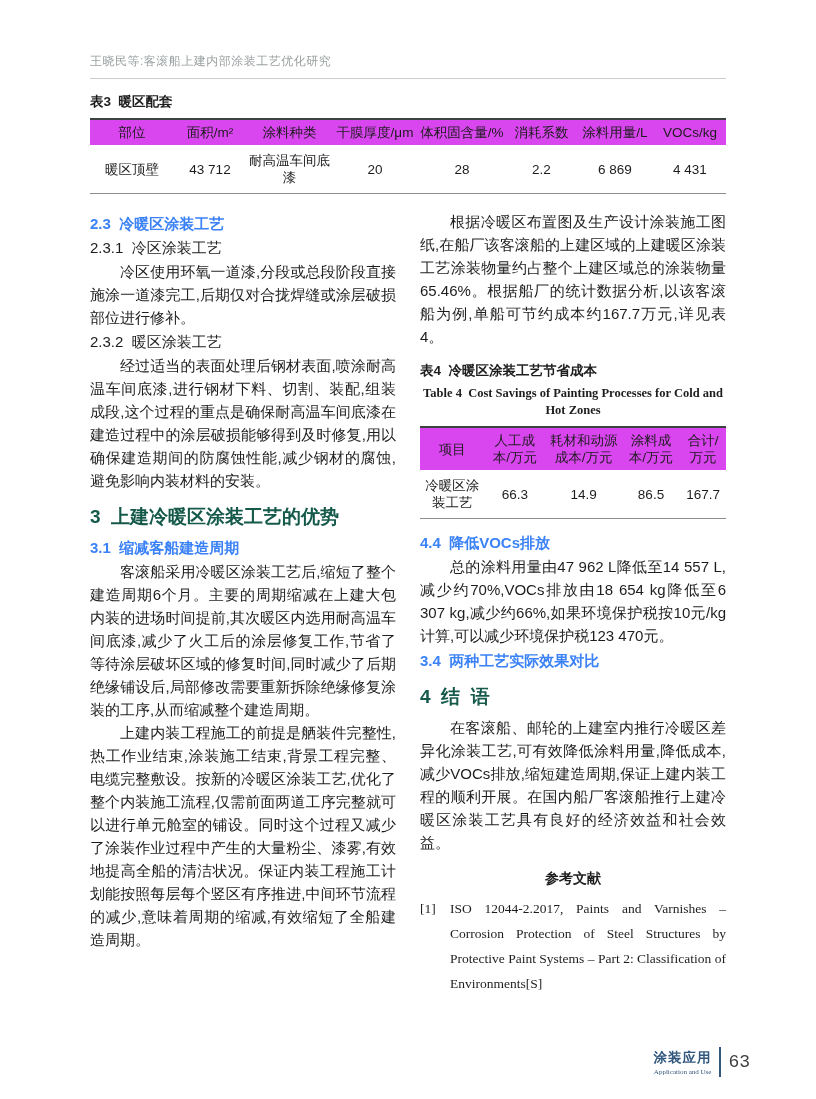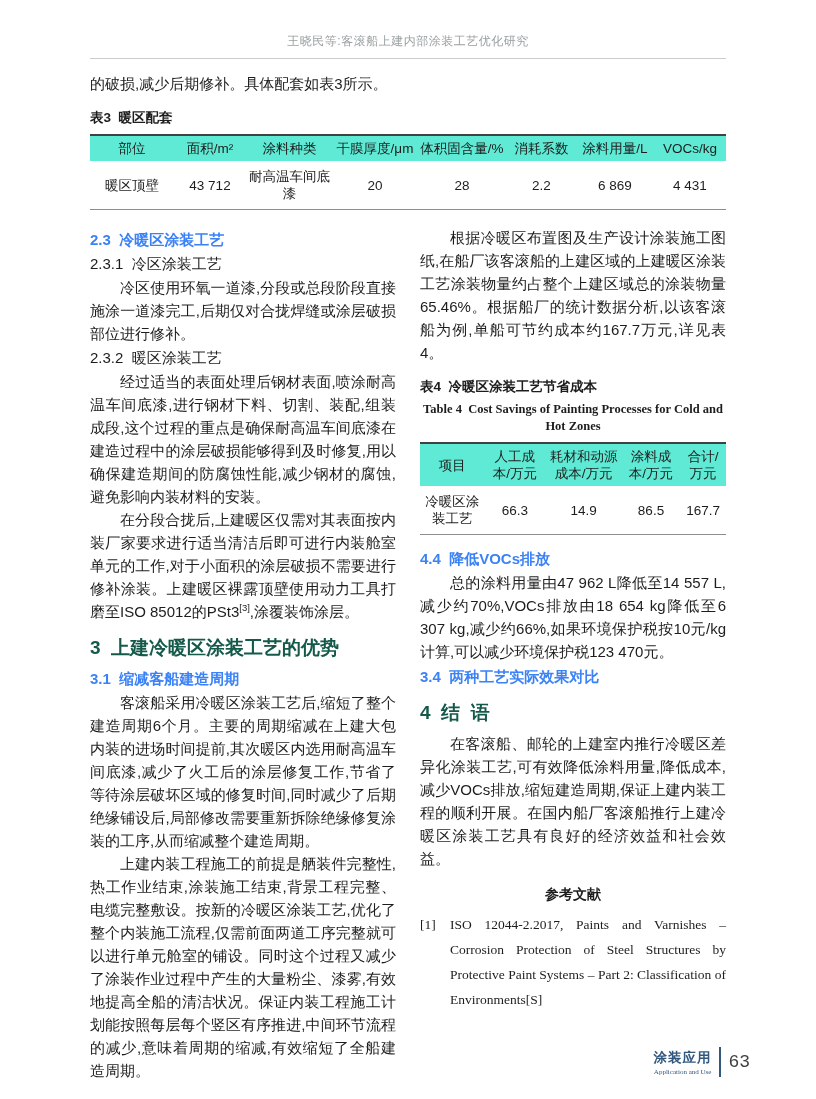--- a/index.html
+++ b/index.html
@@ -10,22 +10,22 @@
     margin:0 auto;
     background:#ffffff;
     overflow:hidden;
     font-family:"Liberation Sans","DejaVu Sans",sans-serif;
     color:#1d1d1d;
   }
   .content { padding:0 90px; }
 
   
   .running-head {
-    padding-top:33px;
-    text-align:center;
+    padding-top:53px;
+    text-align:left;
     font-size:12px;
     color:#9aa0a0;
     letter-spacing:0.5px;
   }
   .head-rule {
     margin-top:8px;
     border-bottom:1px solid #c9cdcd;
   }
 
   
@@ -47,21 +47,21 @@
 
   
   table.datatable {
     width:100%; border-collapse:collapse; table-layout:fixed;
     margin-top:7px;
     border-top:2px solid #3c4340;
     border-bottom:1.5px solid #8a8f8d;
     font-size:13.5px;
   }
   table.datatable th {
-    background:#5eead4;
+    background:#d946ef;
     font-weight:normal;
     padding:4px 2px;
     line-height:17px;
     text-align:center;
   }
   table.datatable td {
     padding:7px 2px;
     line-height:17px;
     text-align:center;
     background:#ffffff;
@@ -112,21 +112,20 @@
 </style>
 </head>
 <body>
 
 <div class="page">
   <div class="content">
 
     <div class="running-head">王晓民等:客滚船上建内部涂装工艺优化研究</div>
     <div class="head-rule"></div>
 
-    <p class="bodytext intro">的破损,减少后期修补。具体配套如表3所示。</p>
 
     <div class="cap-zh">表3  暖区配套</div>
     <table class="datatable">
       <colgroup>
         <col style="width:14%">
           <col style="width:12%">
           <col style="width:14.5%">
           <col style="width:14%">
         <col style="width:15%">
           <col style="width:11.5%">
@@ -158,21 +157,20 @@
       </table>
 
     <div class="columns">
 
       <div class="col">
         <div class="h-green-sm">2.3  冷暖区涂装工艺</div>
         <div class="h-plain">2.3.1  冷区涂装工艺</div>
         <p class="bodytext para">冷区使用环氧一道漆,分段或总段阶段直接施涂一道漆完工,后期仅对合拢焊缝或涂层破损部位进行修补。</p>
         <div class="h-plain">2.3.2  暖区涂装工艺</div>
         <p class="bodytext para">经过适当的表面处理后钢材表面,喷涂耐高温车间底漆,进行钢材下料、切割、装配,组装成段,这个过程的重点是确保耐高温车间底漆在建造过程中的涂层破损能够得到及时修复,用以确保建造期间的防腐蚀性能,减少钢材的腐蚀,避免影响内装材料的安装。</p>
-        <p class="bodytext para"><span>在分段合拢后,上建暖区仅需对其表面按内装厂家要求进行适当清洁后即可进行内装舱室单元的工作,对于小面积的涂层破损不需要进行修补涂装。上建暖区裸露顶壁使用动力工具打磨至ISO 85012的PSt3</span><sup class="fnote">[3]</sup><span>,涂覆装饰涂层。</span></p>
         <div class="h-green-lg">3  上建冷暖区涂装工艺的优势</div>
         <div class="h-green-sm">3.1  缩减客船建造周期</div>
         <p class="bodytext para">客滚船采用冷暖区涂装工艺后,缩短了整个建造周期6个月。主要的周期缩减在上建大包内装的进场时间提前,其次暖区内选用耐高温车间底漆,减少了火工后的涂层修复工作,节省了等待涂层破坏区域的修复时间,同时减少了后期绝缘铺设后,局部修改需要重新拆除绝缘修复涂装的工序,从而缩减整个建造周期。</p>
         <p class="bodytext para">上建内装工程施工的前提是舾装件完整性,热工作业结束,涂装施工结束,背景工程完整、电缆完整敷设。按新的冷暖区涂装工艺,优化了整个内装施工流程,仅需前面两道工序完整就可以进行单元舱室的铺设。同时这个过程又减少了涂装作业过程中产生的大量粉尘、漆雾,有效地提高全船的清洁状况。保证内装工程施工计划能按照每层每个竖区有序推进,中间环节流程的减少,意味着周期的缩减,有效缩短了全船建造周期。</p>
 
       </div>
 
       <div class="col">
         <p class="bodytext para">根据冷暖区布置图及生产设计涂装施工图纸,在船厂该客滚船的上建区域的上建暖区涂装工艺涂装物量约占整个上建区域总的涂装物量65.46%。根据船厂的统计数据分析,以该客滚船为例,单船可节约成本约167.7万元,详见表4。</p>
 

